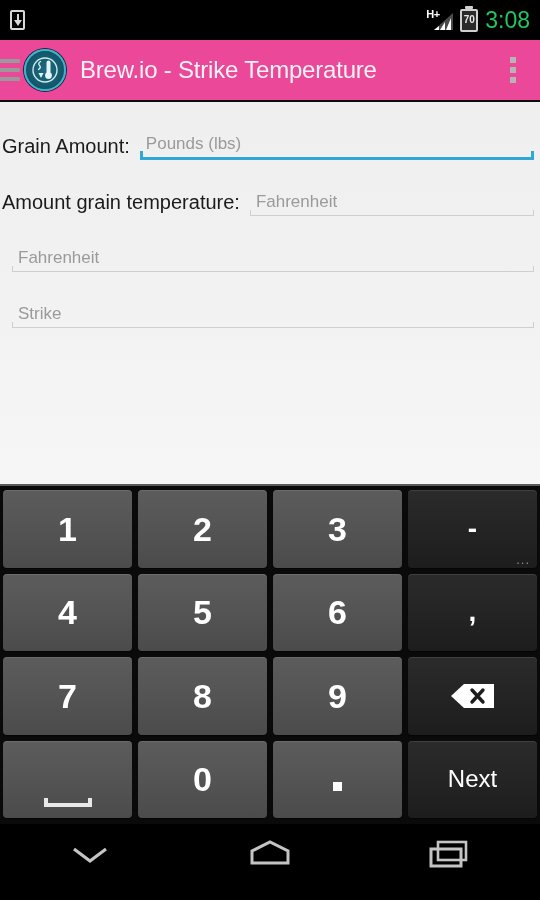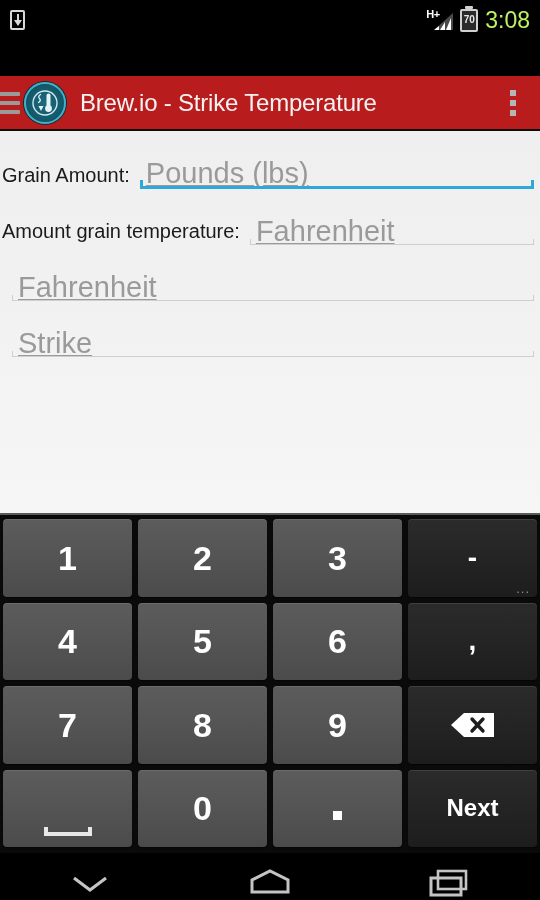--- a/index.html
+++ b/index.html
@@ -42,27 +42,27 @@
   .ic-battery {
     width:18px; height:23px; border:2px solid #d0d0d0; border-radius:2px;
     position:relative; display:flex; align-items:center; justify-content:center;
     background:#2a2a2a;
   }
   .ic-battery::before {
     content:""; position:absolute; top:-5px; left:50%; transform:translateX(-50%);
     width:8px; height:3px; background:#d0d0d0; border-radius:1px;
   }
   .batt-num { font-size:10px; font-weight:bold; color:#e8e8e8; line-height:1; }
-  .sb-clock { font-size:23px; color:#bef264; letter-spacing:0px; }
+  .sb-clock { font-size:23px; color:#22c55e; letter-spacing:0px; }
 
   
   .actionbar {
-    height:55px; background:#b91c1c;
+    height:62px; background:#ec4899;
     border-bottom:2px solid #0c0c0c;
-    display:flex; align-items:center; position:relative;margin-top:36px;
+    display:flex; align-items:center; position:relative;
   }
   .ab-hamburger { width:22px; margin-left:-2px; display:flex; flex-direction:column; gap:5px; }
   .ab-hamburger span { display:block; height:4px; background:#9a9a9a; border-radius:1px; }
   .ab-logo {
     width:42px; height:42px; margin-left:4px; flex:0 0 auto;
     border-radius:50%;
     background:radial-gradient(circle at 50% 50%, #1c6b80 0%, #14596b 62%, #0d3d4a 100%);
     border:2px solid #36b5cf; position:relative;
     display:flex; align-items:center; justify-content:center;
     box-shadow:0 0 0 1px #0a2f39;
@@ -87,23 +87,22 @@
   .field-row { display:flex; align-items:flex-end; padding:0 0 0 2px; height:56px; }
   .field-label {
     color:#1b1b1b; font-size:20px; line-height:20px; white-space:nowrap;
     padding-bottom:10px;
   }
   .field-input {
     flex:1 1 auto; margin-left:10px; margin-right:6px; position:relative;
     padding-bottom:6px;
   }
   .field-ph {
-    color:#9a9a9a; font-size:29px; line-height:26px; white-space:nowrap;
+    color:#9a9a9a; font-size:17px; line-height:26px; white-space:nowrap;
     padding-left:6px;
-    text-decoration:underline;
   }
   .underline { height:2px; width:100%; position:relative; }
   .underline.unfocused { background:#cfcfcf; height:1px; }
   .underline.unfocused::before, .underline.unfocused::after {
     content:""; position:absolute; bottom:0; width:1px; height:6px; background:#cfcfcf;
   }
   .underline.unfocused::before { left:0; }
   .underline.unfocused::after { right:0; }
   .underline.focused { background:#2fa8d8; height:3px; }
   .underline.focused::before, .underline.focused::after {
@@ -125,21 +124,21 @@
     display:flex; align-items:center; justify-content:center;
     color:#fff;
     background:linear-gradient(to bottom, #5c5c5c 0%, #545454 50%, #4b4b4b 100%);
     box-shadow:inset 0 1px 0 rgba(255,255,255,0.10), 0 1px 1px rgba(0,0,0,0.5);
   }
   .key.dark {
     background:linear-gradient(to bottom, #2b2b2b 0%, #242424 50%, #1d1d1d 100%);
   }
   .key .glyph { font-size:34px; font-weight:bold; line-height:1; }
   .key.dark .glyph { font-size:28px; font-weight:bold; }
-  .key .glyph.small { font-size:24px; font-weight:bold; }
+  .key .glyph.small { font-size:24px; font-weight:normal; }
   .key .more {
     position:absolute; right:7px; bottom:5px; color:#8d8d8d;
     font-size:13px; line-height:6px; letter-spacing:1px;
   }
   .key .spacebar-mark {
     position:absolute; left:50%; bottom:11px; transform:translateX(-50%);
     width:48px; height:9px;
     border-left:4px solid #e8e8e8; border-right:4px solid #e8e8e8;
     border-bottom:4px solid #e8e8e8;
   }

